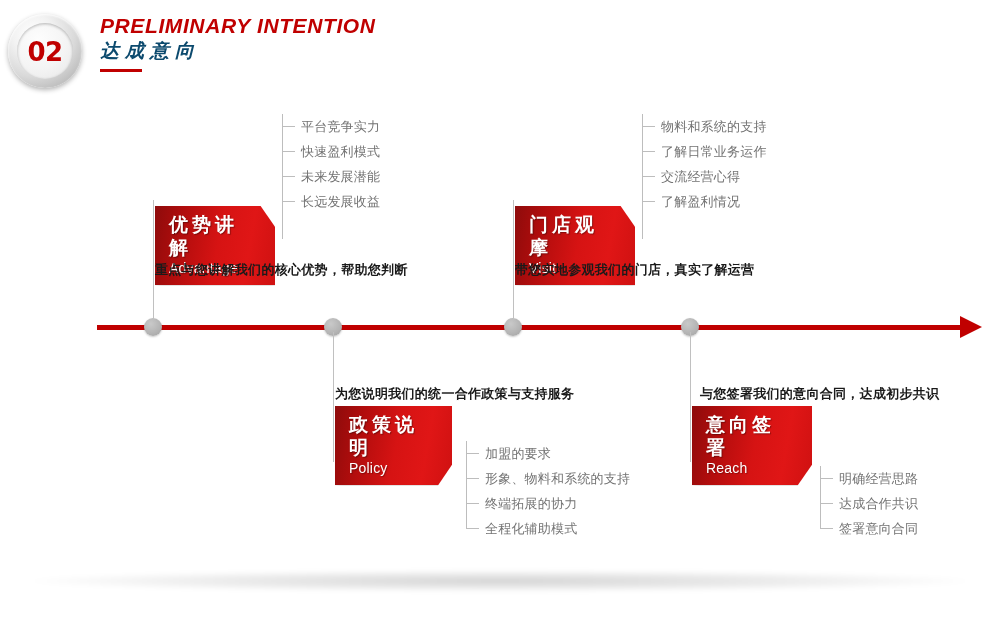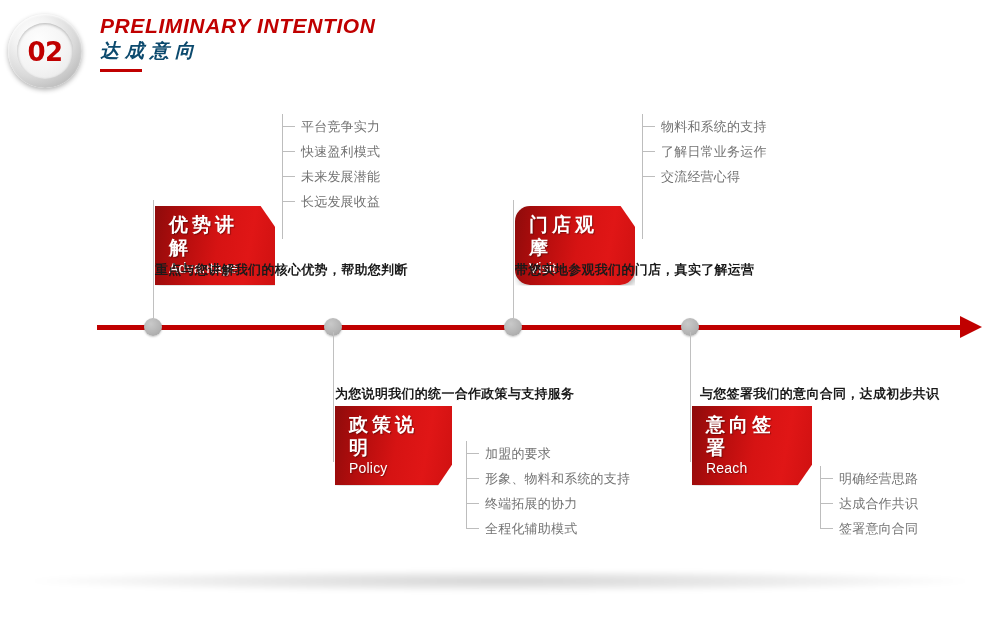--- a/index.html
+++ b/index.html
@@ -242,23 +242,27 @@
       <div class="txt">物料和系统的支持</div>
     </div>
     <div class="row">
       <div class="tick"></div>
       <div class="txt">了解日常业务运作</div>
     </div>
     <div class="row">
       <div class="tick"></div>
       <div class="txt">交流经营心得</div>
     </div>
-  </div>
-
-  <div class="banner notch-tr" style="left:515px; top:206px; width:120px;border-radius:15px;">
+    <div class="row">
+      <div class="tick"></div>
+      <div class="txt">了解盈利情况</div>
+    </div>
+  </div>
+
+  <div class="banner notch-tr" style="left:515px; top:206px; width:120px;">
     <div class="b-cn">门店观摩</div>
     <div class="b-en">Visit</div>
   </div>
 
   <div class="desc" style="left:515px; top:261px;">带您实地参观我们的门店，真实了解运营</div>
 
   <div class="stem" style="left:333px; top:332px; height:130px;"></div>
 
   <div class="desc" style="left:335px; top:385px;">为您说明我们的统一合作政策与支持服务</div>
 

